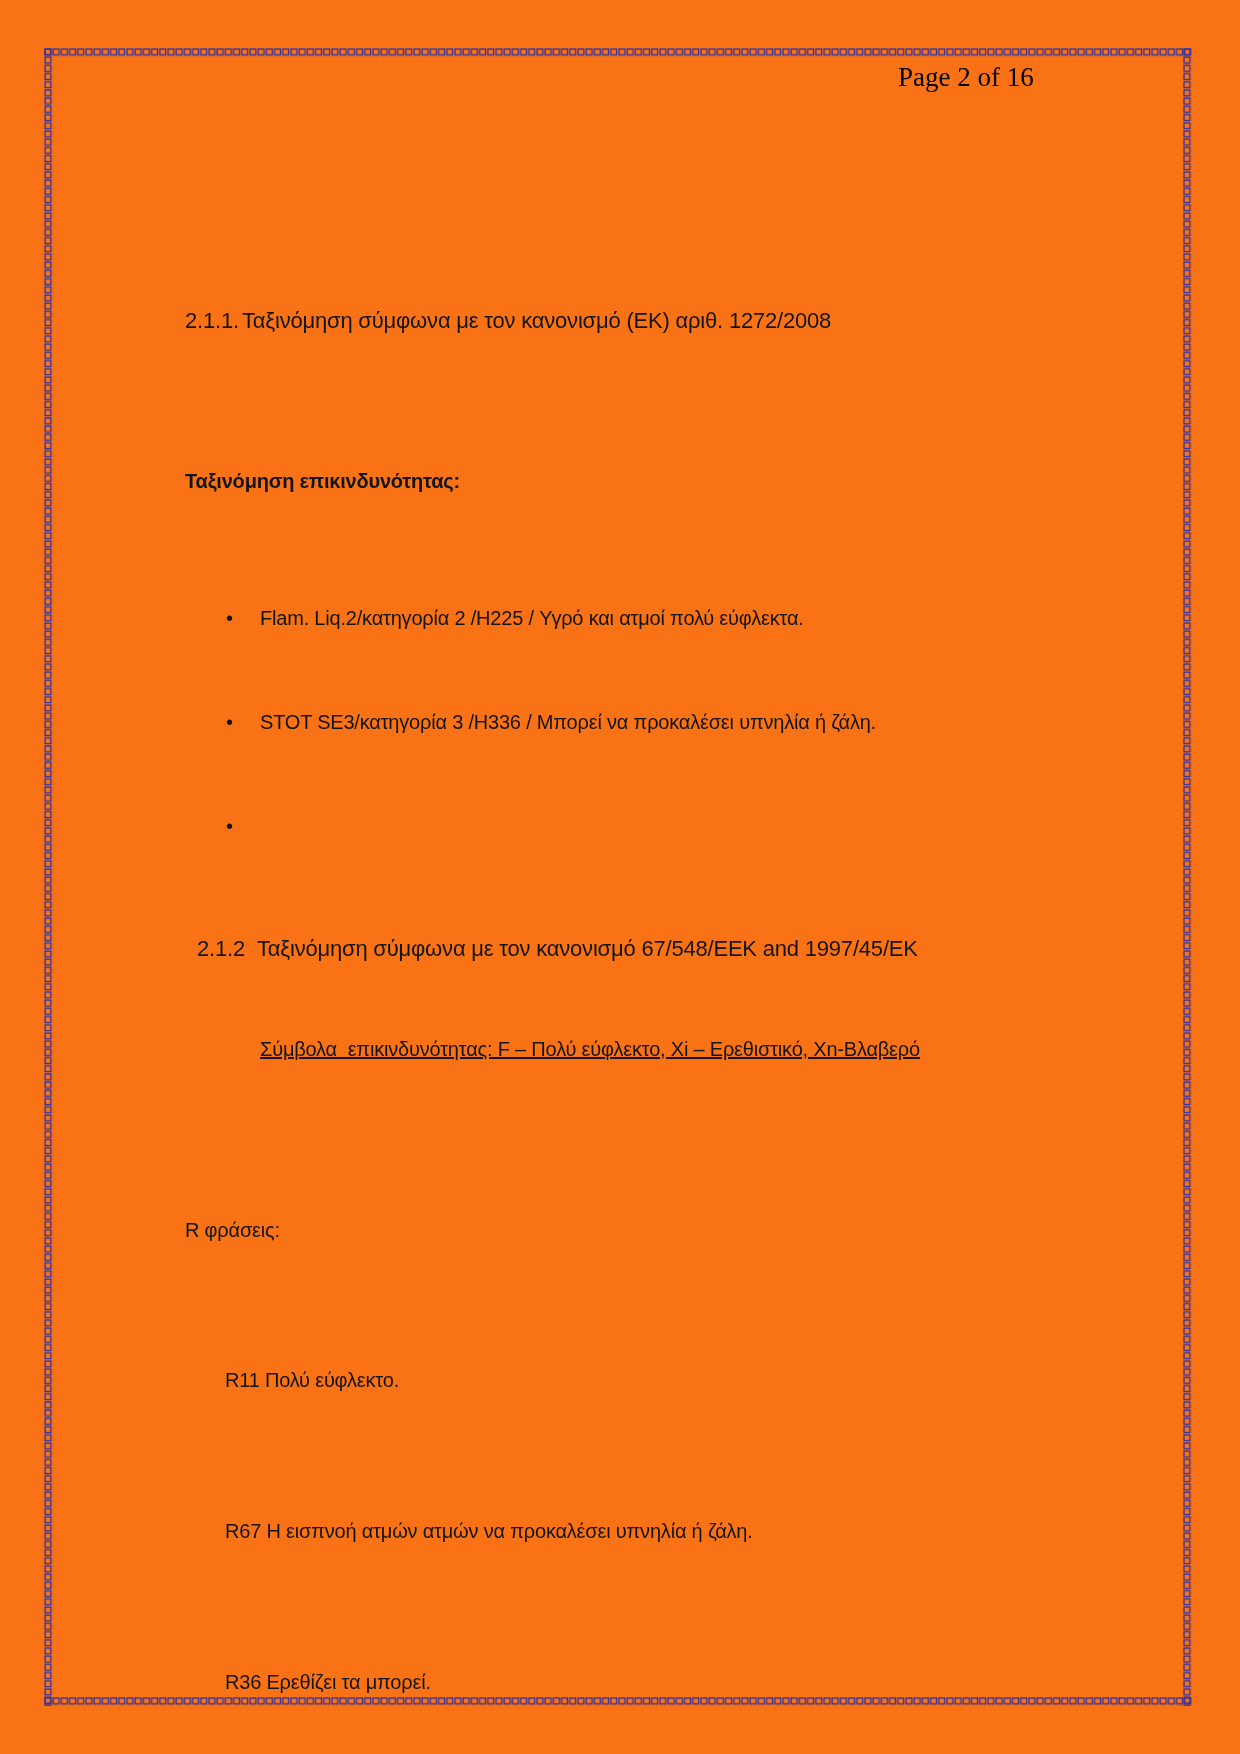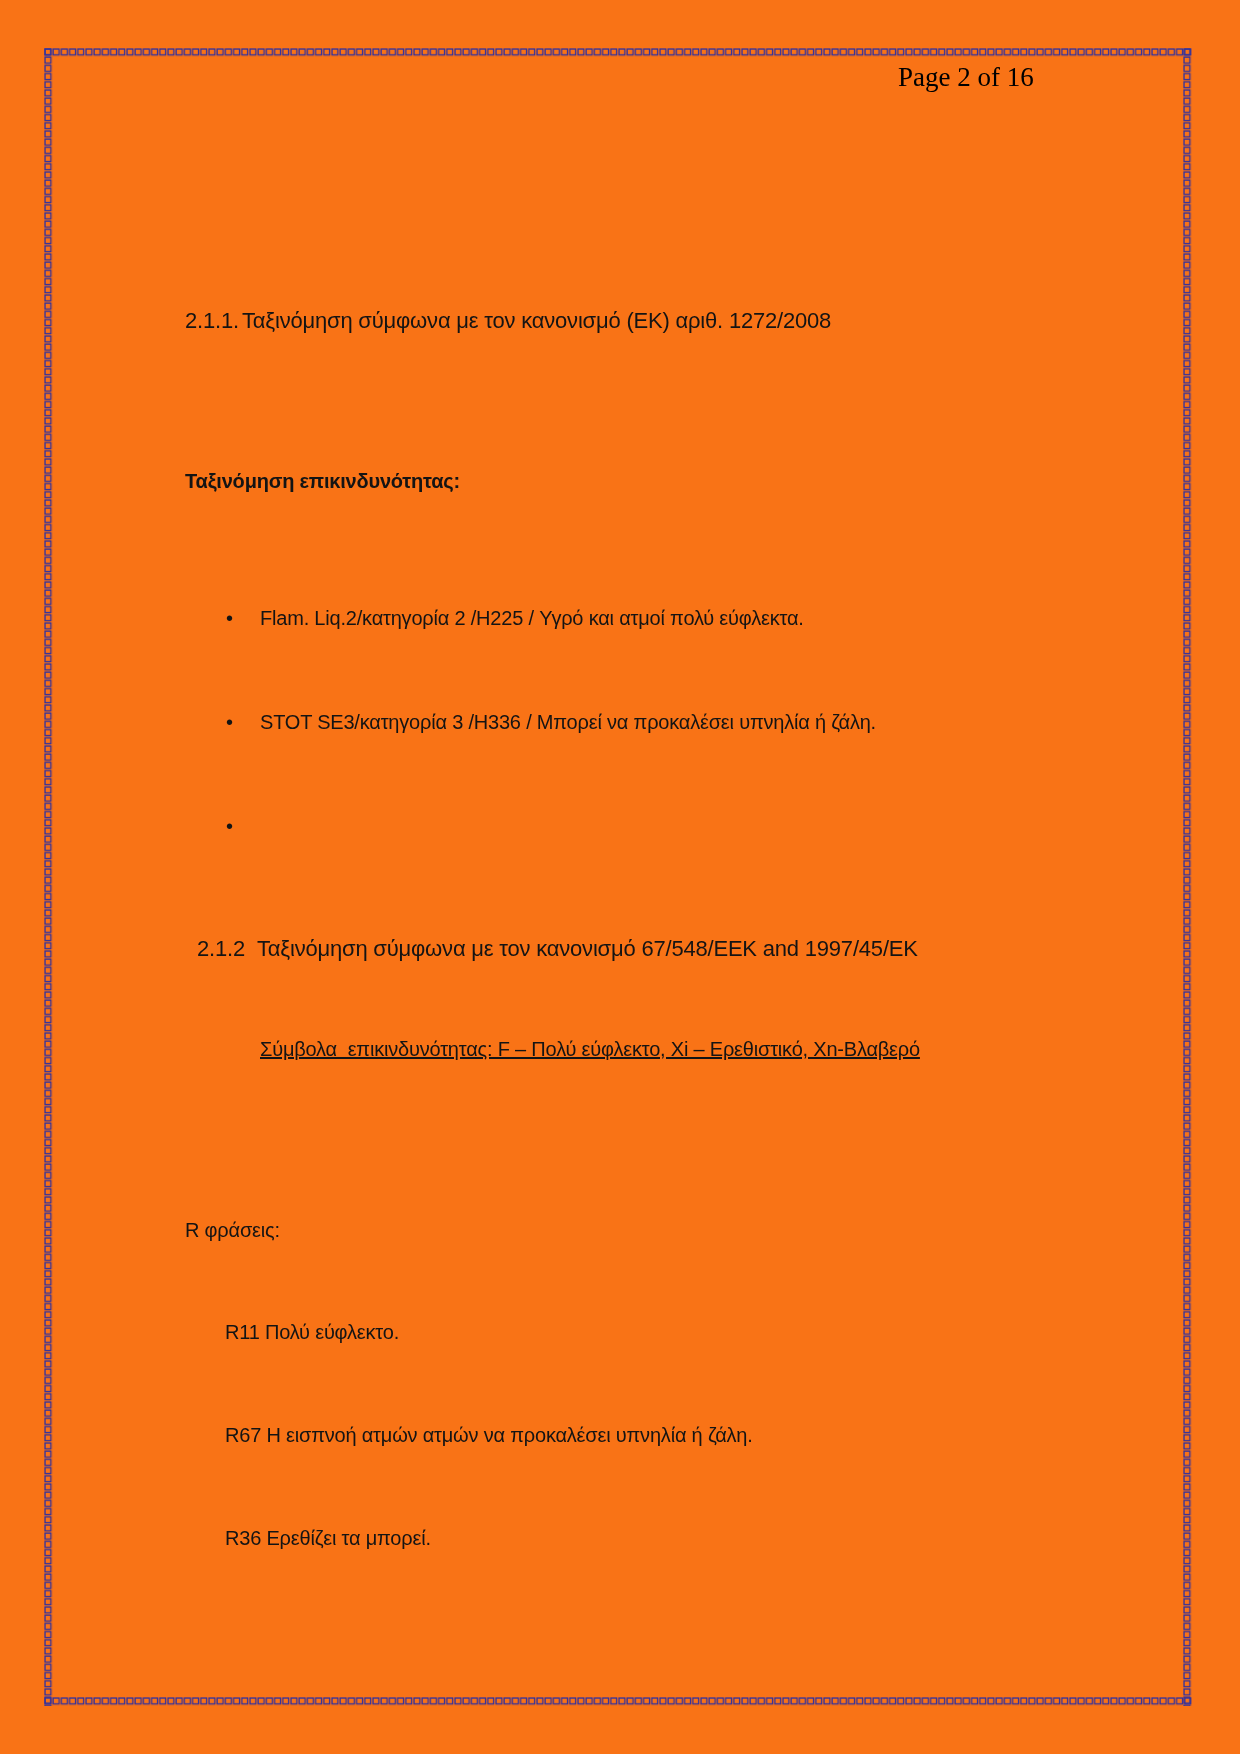--- a/index.html
+++ b/index.html
@@ -31,21 +31,21 @@
     white-space:pre-wrap;
   }
   .heading{font-weight:normal;font-size:22px;line-height:30px;white-space:pre-wrap;}
   .h-num{display:inline-block;min-width:57px;}
   .mt26{margin-top:26px;font-weight:bold;}
   .mt24{margin-top:24px;}
   .mt31{margin-top:45px;}
   .bullet-row{position:relative;padding-left:75px;line-height:36px;}
   .bullet-dot{position:absolute;left:41px;top:0;}
   .indent75{padding-left:75px;text-decoration:underline;}
-  .r-item{padding-left:40px;line-height:35px;}
+  .r-item{padding-left:40px;line-height:35px;margin-top:48px;}
 </style>
 </head>
 <body>
 
 <div class="page">
 
   <svg class="border-strip" style="left:44px;top:48px;" width="1148" height="9">
     <defs>
         <pattern id="sqT" width="8.2" height="8.2" patternUnits="userSpaceOnUse">
       <rect x="1" y="1" width="5.9" height="5.9" style="fill:none;stroke:var(--border-blue);stroke-width:1.3"></rect>

